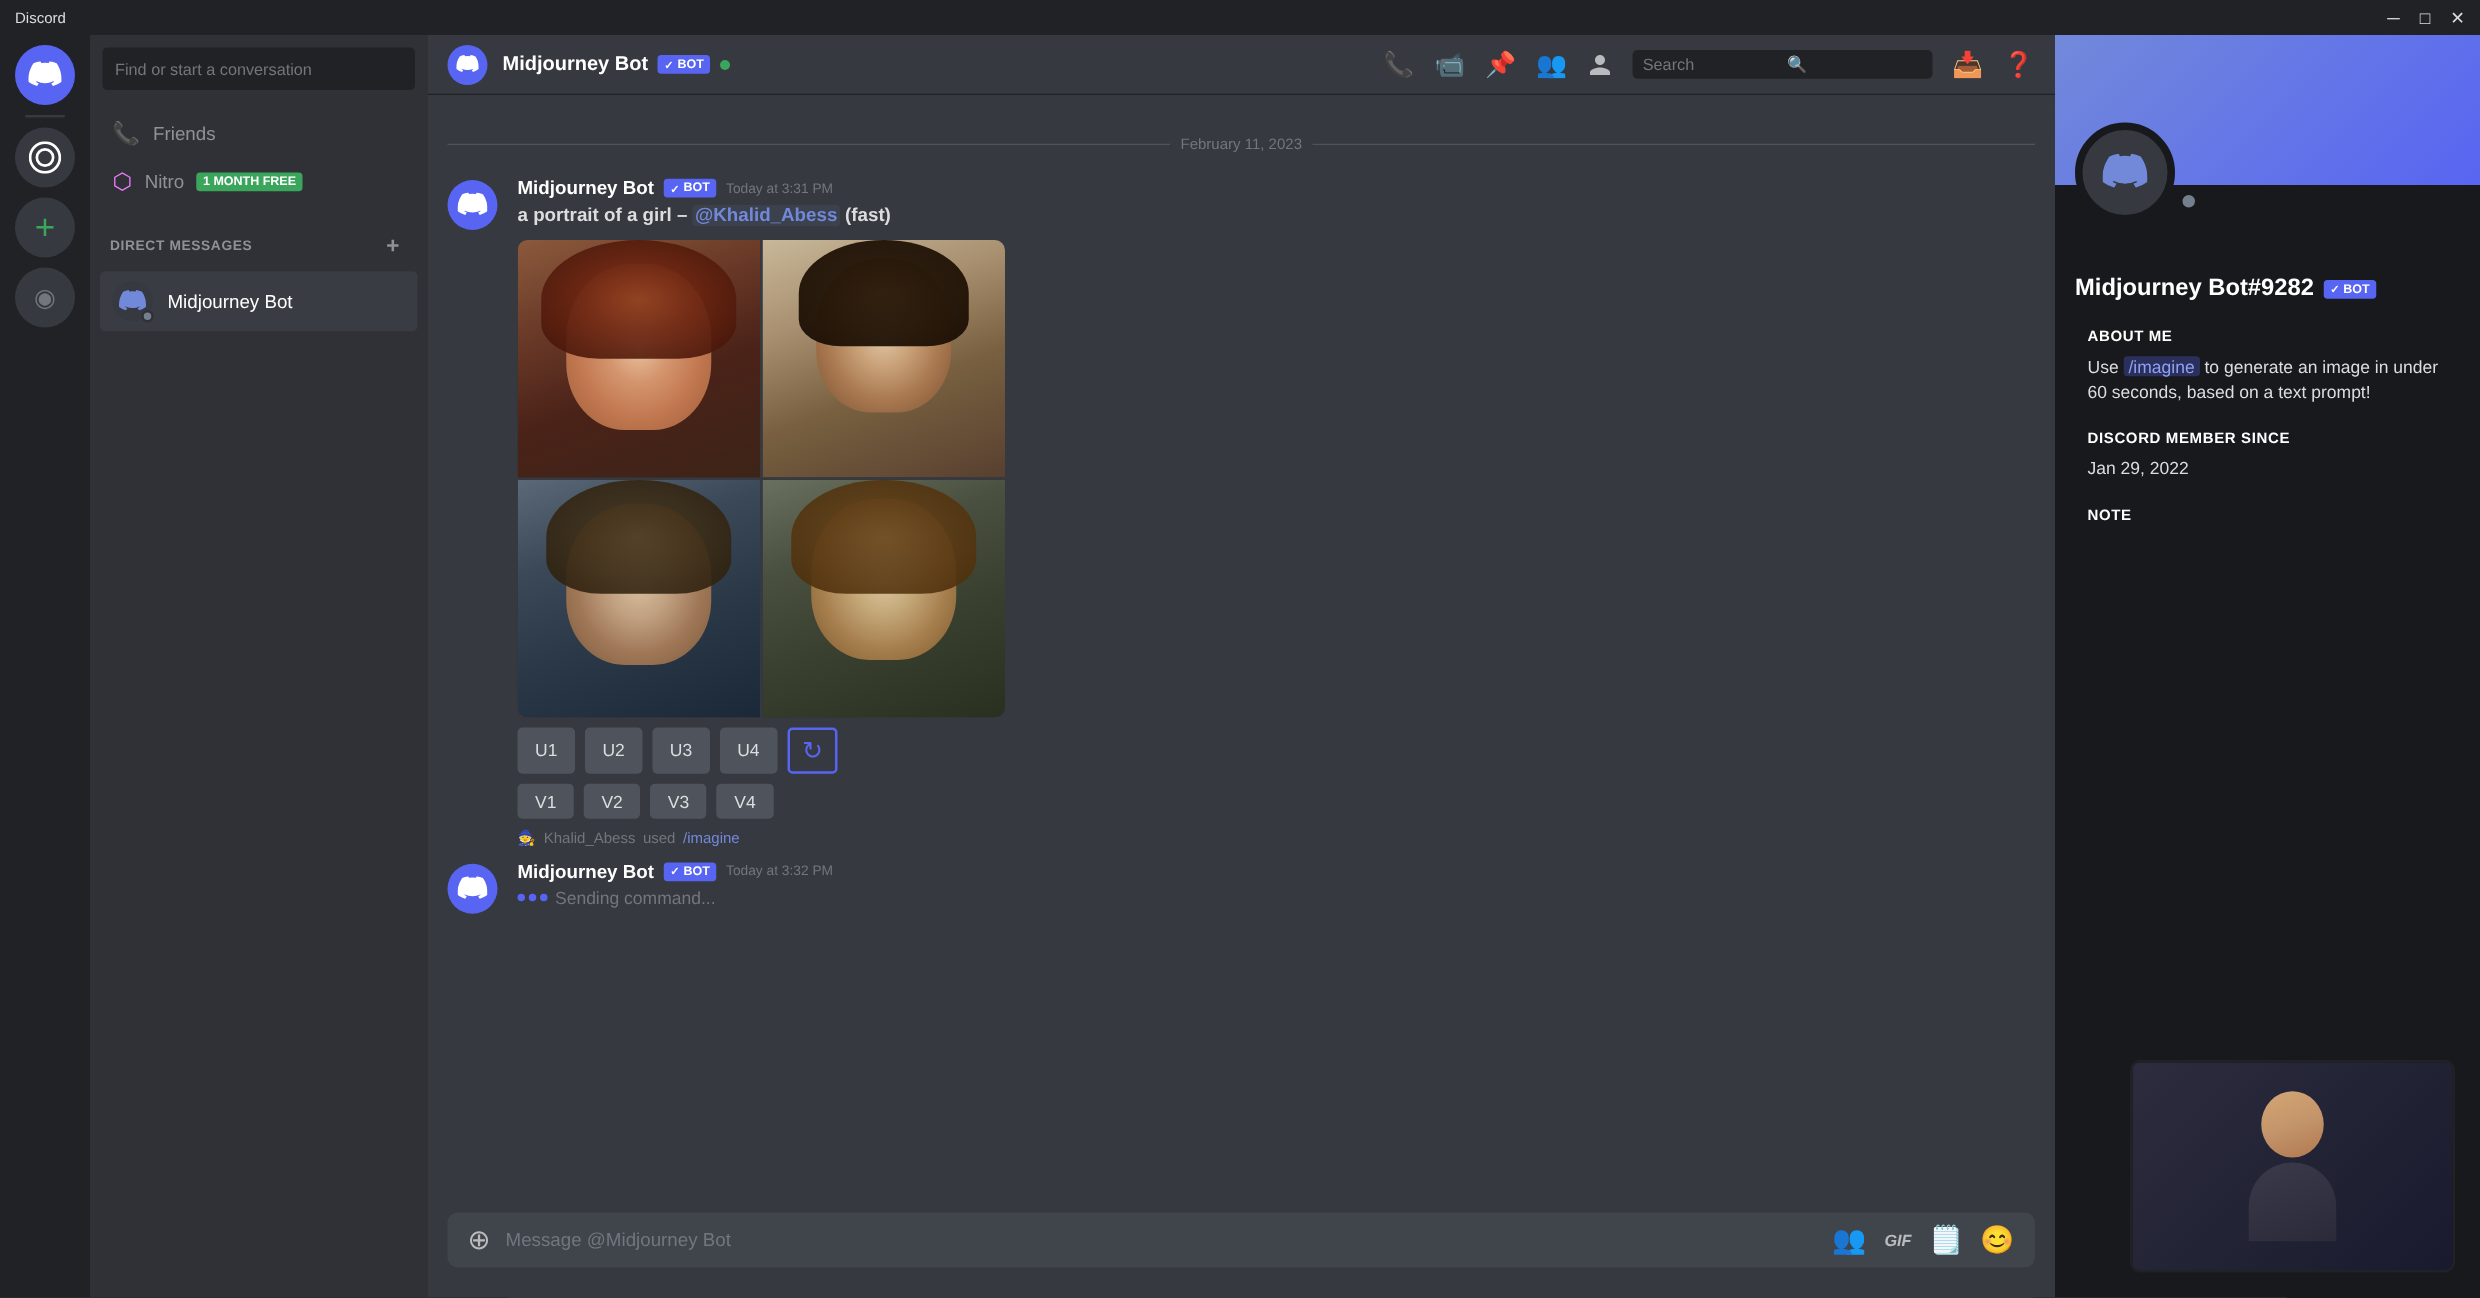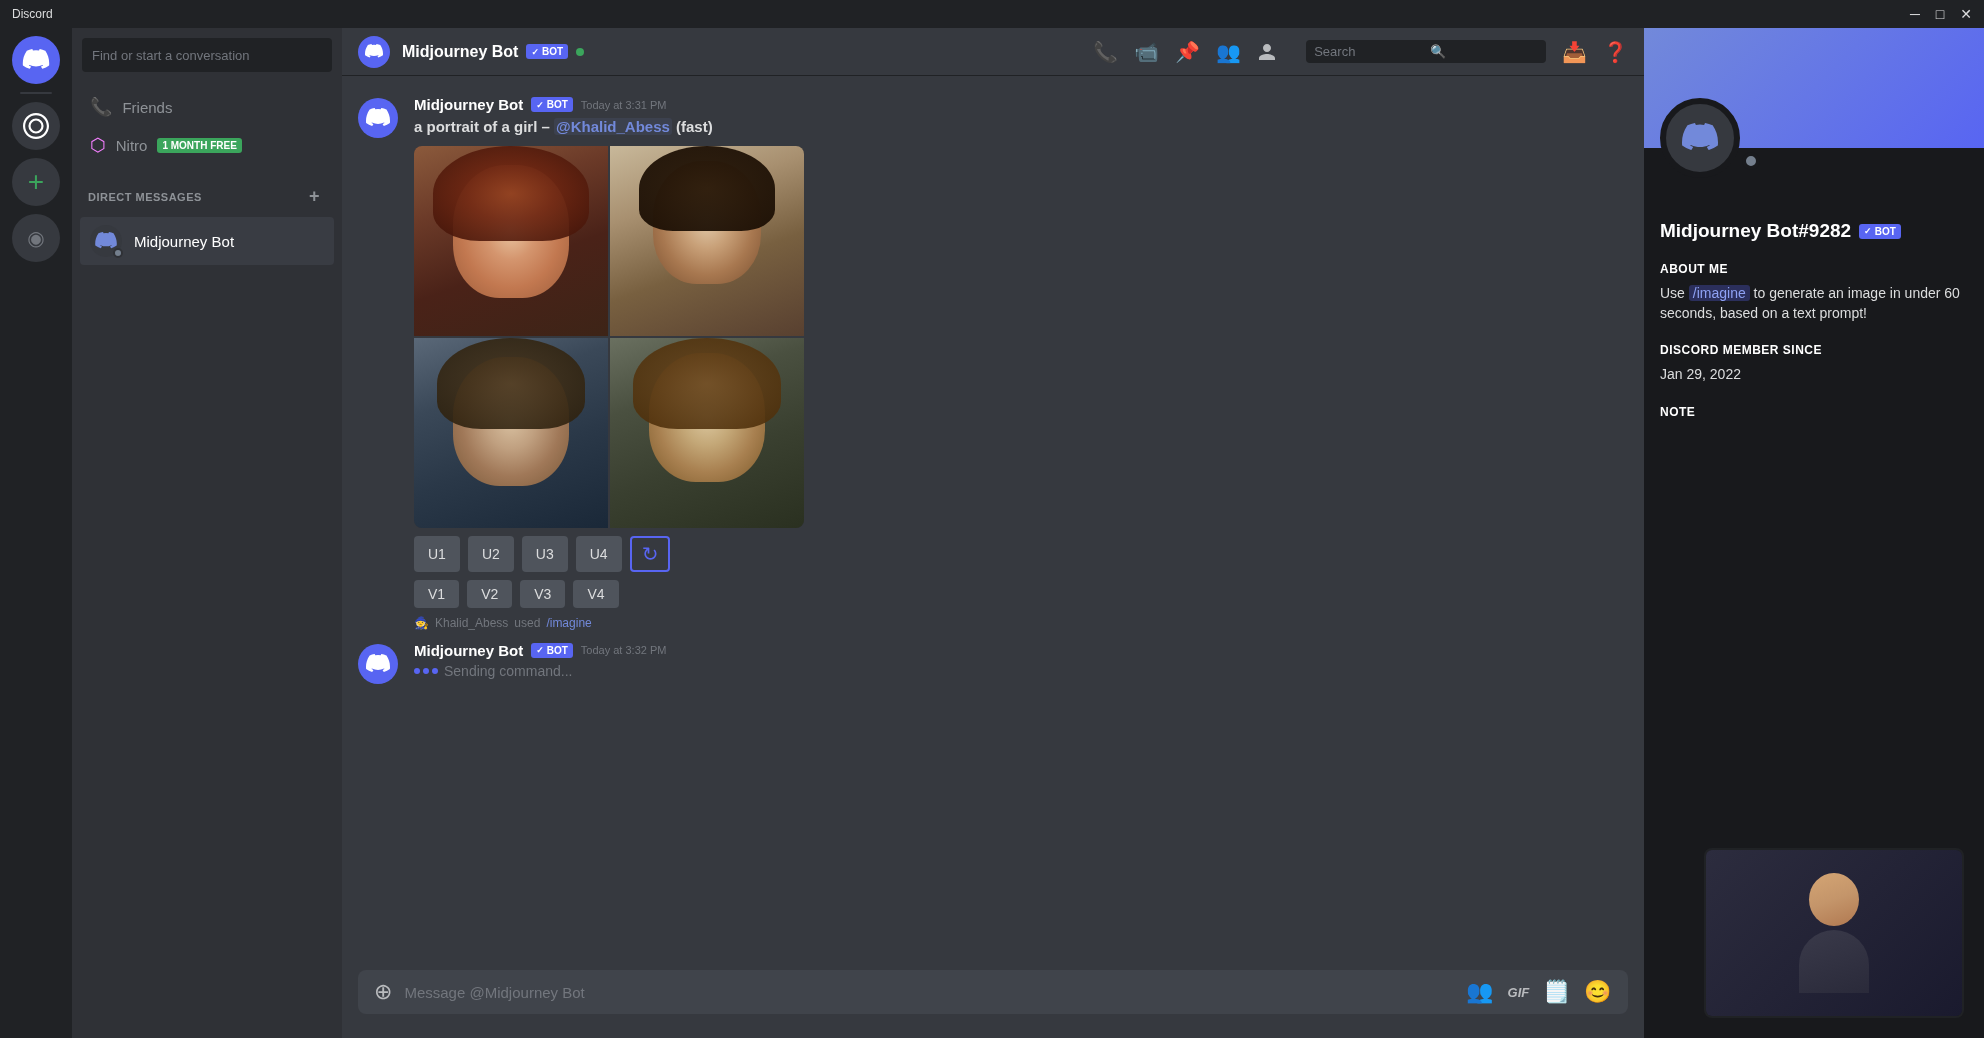--- a/index.html
+++ b/index.html
@@ -259,21 +259,20 @@
 
     #header-search {
       background: #202225;
       border-radius: 4px;
       padding: 4px 8px;
       display: flex;
       align-items: center;
       gap: 8px;
       width: 240px;
       cursor: text;
-      margin-left: 13px;
     }
 
     #header-search span {
       font-size: 13px;
       color: #72767d;
       flex: 1;
     }
 
     
     #messages-area {
@@ -624,20 +623,21 @@
       font-size: 19px;
       font-weight: 700;
       color: #fff;
       display: flex;
       align-items: center;
       gap: 8px;
     }
 
     .profile-section {
       margin-top: 20px;
+      margin-left: 10px;
     }
 
     .profile-section-title {
       font-size: 12px;
       font-weight: 700;
       text-transform: uppercase;
       color: #fff;
       letter-spacing: 0.5px;
       margin-bottom: 8px;
     }
@@ -834,20 +834,23 @@
         <div id="header-search">
           <span>Search</span>
           <span style="color:#72767d;">🔍</span>
         </div>
         <span class="header-icon">📥</span>
         <span class="header-icon">❓</span>
       </div>
     </div>
 
     <div id="messages-area">
+      <div class="date-divider">
+        <span>February 11, 2023</span>
+      </div>
 
       <div class="message">
         <div class="message-avatar">
           <svg width="24" height="20" viewBox="0 0 24 20" fill="white">
             <path d="M20.317 1.492c-1.53-.69-3.17-1.2-4.885-1.49a.075.075 0 0 0-.079.036c-.21.369-.444.85-.608 1.23a18.566 18.566 0 0 0-5.487 0 12.36 12.36 0 0 0-.617-1.23.077.077 0 0 0-.079-.036A19.496 19.496 0 0 0 3.677 1.492a.07.07 0 0 0-.032.027C.533 6.093-.32 10.555.099 14.961a.08.08 0 0 0 .031.055 19.9 19.9 0 0 0 5.993 3.03.078.078 0 0 0 .084-.028c.462-.63.874-1.295 1.226-1.994a.076.076 0 0 0-.041-.106 13.107 13.107 0 0 1-1.872-.892.077.077 0 0 1-.008-.128 10.2 10.2 0 0 0 .372-.292.074.074 0 0 1 .077-.01c3.928 1.793 8.18 1.793 12.062 0a.074.074 0 0 1 .078.01c.12.098.246.198.373.292a.077.077 0 0 1-.006.127 12.299 12.299 0 0 1-1.873.892.077.077 0 0 0-.041.107c.36.698.772 1.362 1.225 1.993a.076.076 0 0 0 .084.028 19.839 19.839 0 0 0 6.002-3.03.077.077 0 0 0 .032-.054c.5-5.177-.838-9.674-3.549-13.66a.061.061 0 0 0-.031-.03z"></path>
           </svg>
         </div>
         <div class="message-content">
           <div class="message-header">
             <span class="message-author">Midjourney Bot</span>

